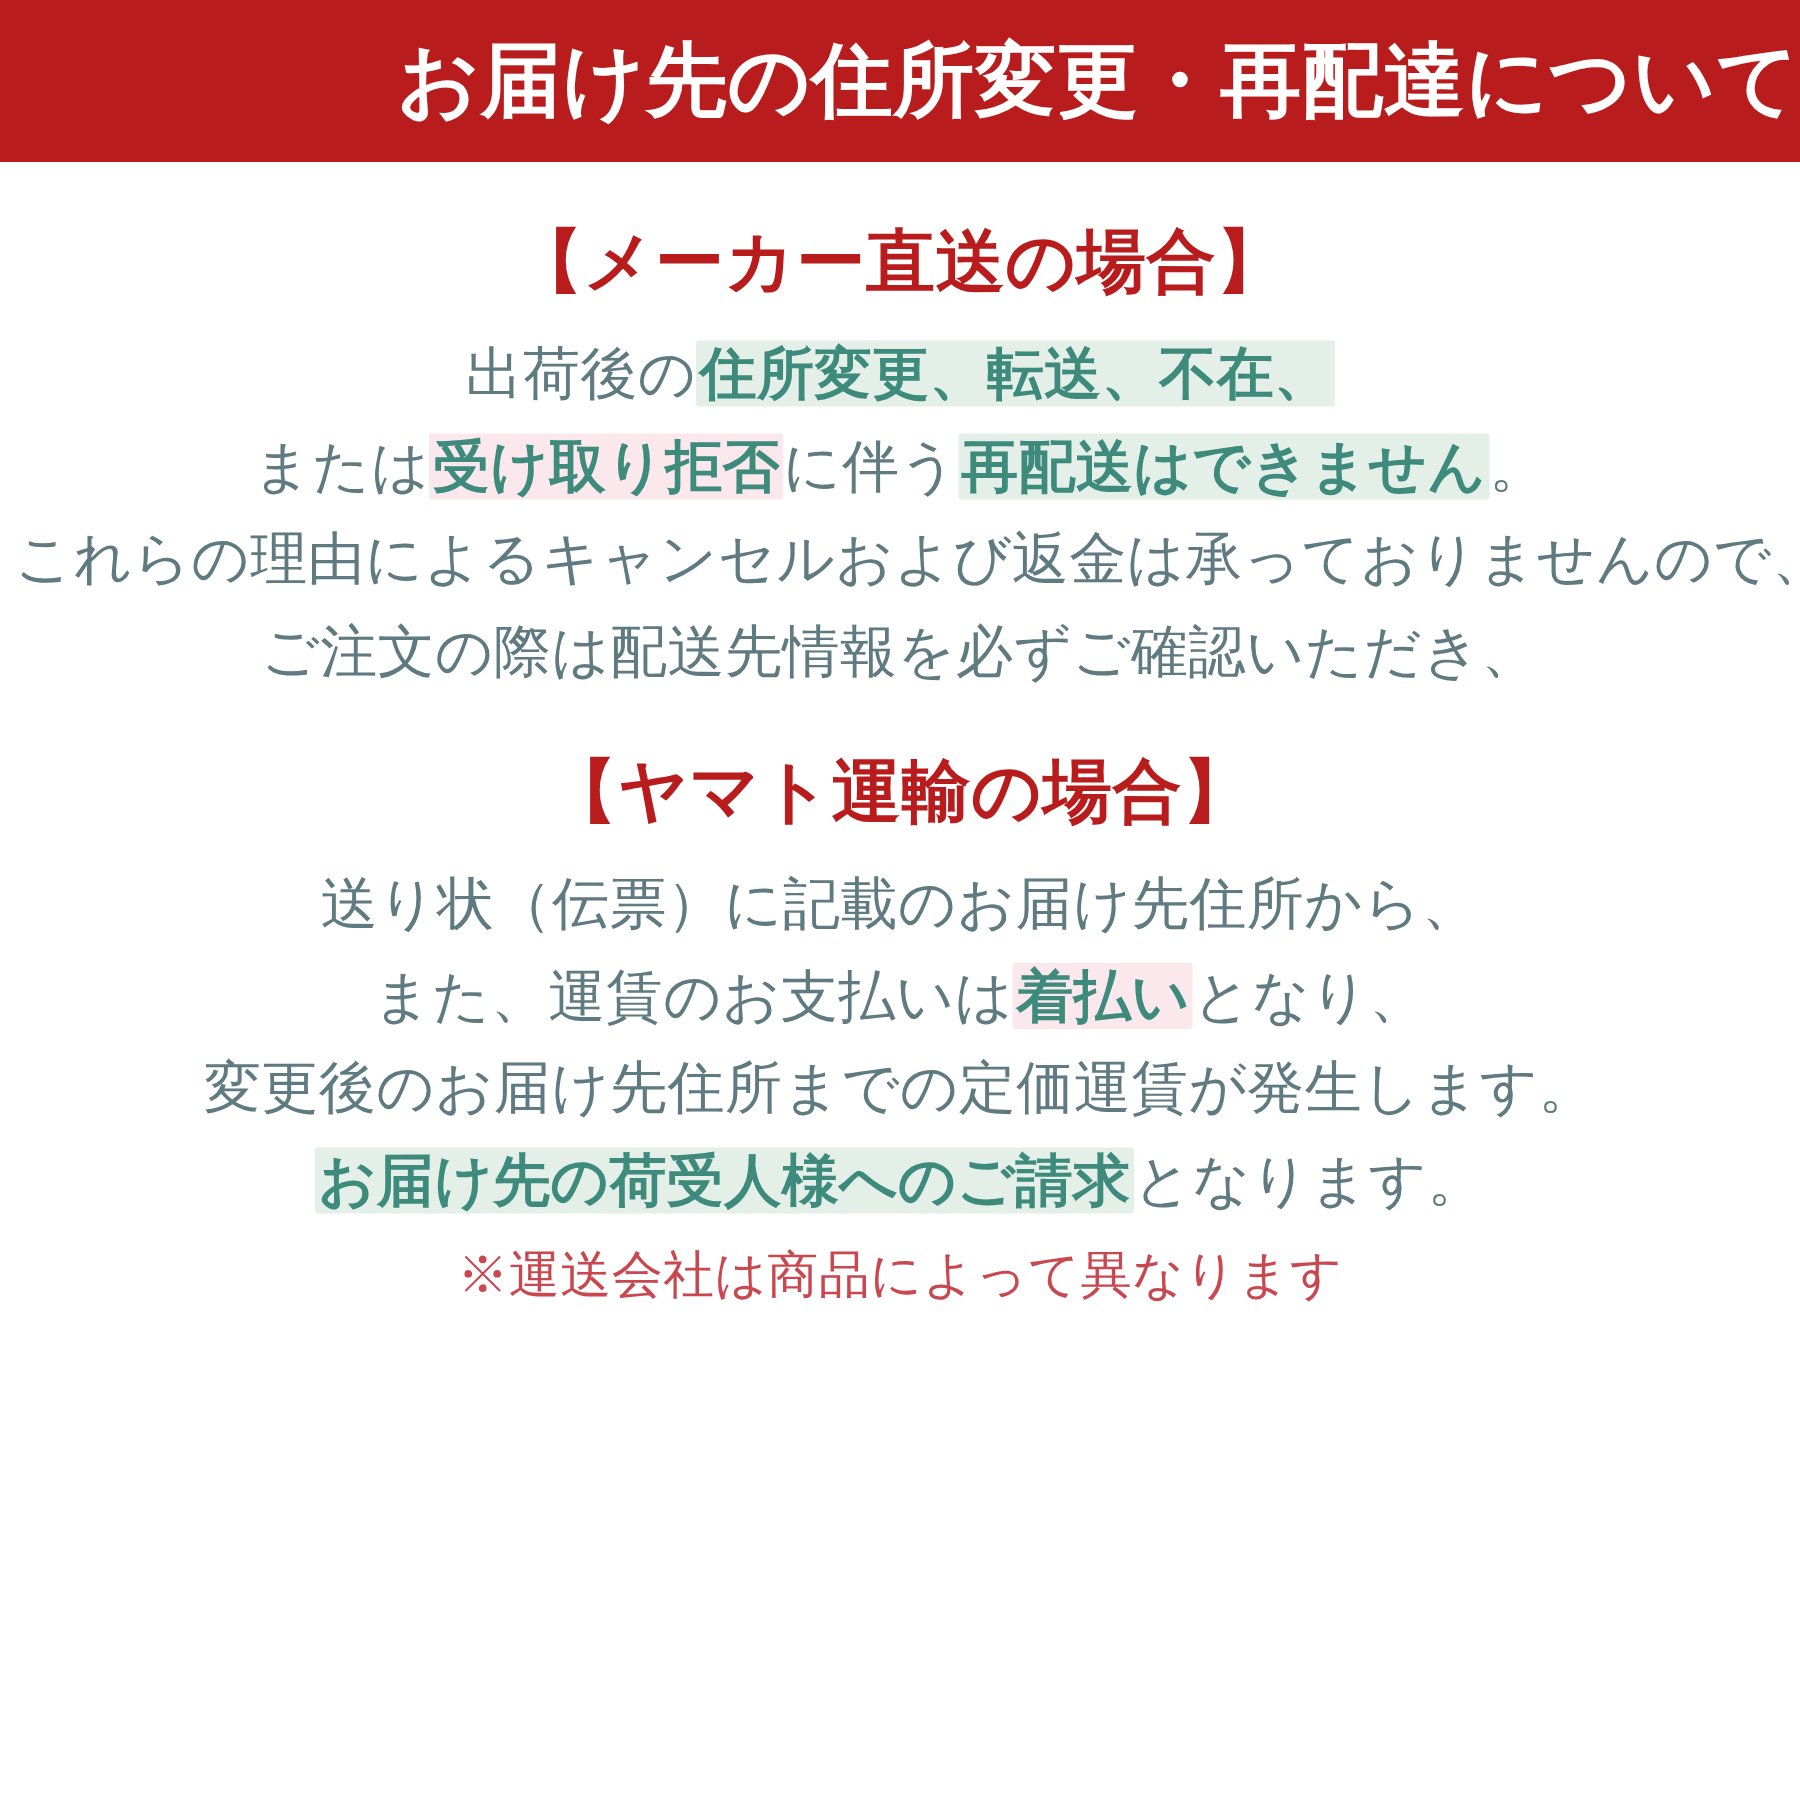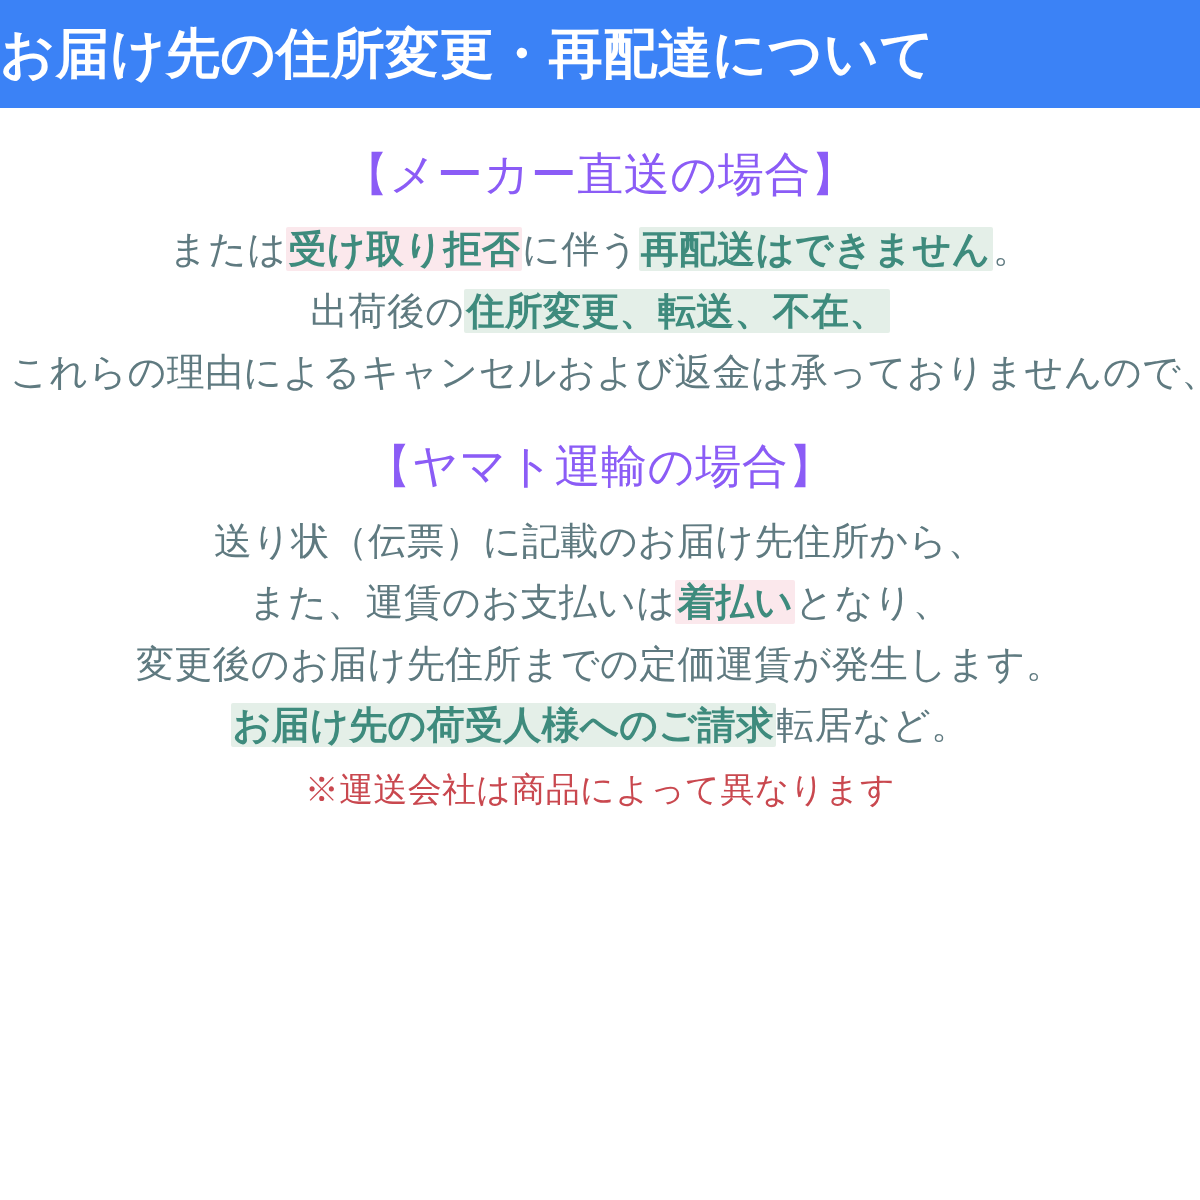--- a/index.html
+++ b/index.html
@@ -16,42 +16,42 @@
   .page {
     position: relative;
     width: 1200px;
     height: 1200px;
     box-sizing: border-box;
     background: #ffffff;
   }
   .header-bar {
     width: 100%;
     height: 108px;
-    background: #3b82f6;
+    background: #b91c1c;
     display: flex;
     align-items: center;
-    justify-content: flex-start;
+    justify-content: flex-end;
     box-sizing: border-box;
   }
   .header-title {
     color: #ffffff;
     font-size: 54px;
     font-weight: 700;
     letter-spacing: 0.5px;
     line-height: 1;
     white-space: nowrap;
   }
   .content {
     padding: 18px 10px 0 10px;
     text-align: center;
   }
   .section-heading {
-    color: #8b5cf6;
+    color: #b91c1c;
     font-size: 46px;
-    font-weight: 400;
+    font-weight: 700;
     line-height: 1.5;
     margin: 14px 0 10px 0;
     letter-spacing: 0.5px;
   }
   .section-heading.second {
     margin-top: 28px;
   }
   .line {
     color: #5f7a80;
     font-size: 38px;
@@ -92,49 +92,52 @@
 
   <div class="header-bar">
     <div class="header-title">お届け先の住所変更・再配達について</div>
   </div>
 
   <div class="content">
 
     <div class="section-heading">【メーカー直送の場合】</div>
 
     <div class="line">
-      <span class="plain">または</span><span class="hl-green-pink">受け取り拒否</span><span class="plain">に伴う</span><span class="hl-green">再配送はできません</span><span class="plain">。</span>
+      <span class="plain">出荷後の</span><span class="hl-green">住所変更、転送、不在、</span>
     </div>
 
     <div class="line">
-      <span class="plain">出荷後の</span><span class="hl-green">住所変更、転送、不在、</span>
+      <span class="plain">または</span><span class="hl-green-pink">受け取り拒否</span><span class="plain">に伴う</span><span class="hl-green">再配送はできません</span><span class="plain">。</span>
     </div>
 
     <div class="line">
       <span class="plain">これらの理由によるキャンセルおよび返金は承っておりませんので、</span>
     </div>
 
+    <div class="line">
+      <span class="plain">ご注文の際は配送先情報を必ずご確認いただき、</span>
+    </div>
 
 
     <div class="section-heading second">【ヤマト運輸の場合】</div>
 
 
     <div class="line">
       <span class="plain">送り状（伝票）に記載のお届け先住所から、</span>
     </div>
 
     <div class="line">
       <span class="plain">また、運賃のお支払いは</span><span class="hl-green-pink">着払い</span><span class="plain">となり、</span>
     </div>
 
     <div class="line">
       <span class="plain">変更後のお届け先住所までの定価運賃が発生します。</span>
     </div>
 
     <div class="line">
-      <span class="hl-green">お届け先の荷受人様へのご請求</span><span class="plain">転居など。</span>
+      <span class="hl-green">お届け先の荷受人様へのご請求</span><span class="plain">となります。</span>
     </div>
 
 
     <div class="note">※運送会社は商品によって異なります</div>
 
   </div>
 </div>
 
 </body></html>

